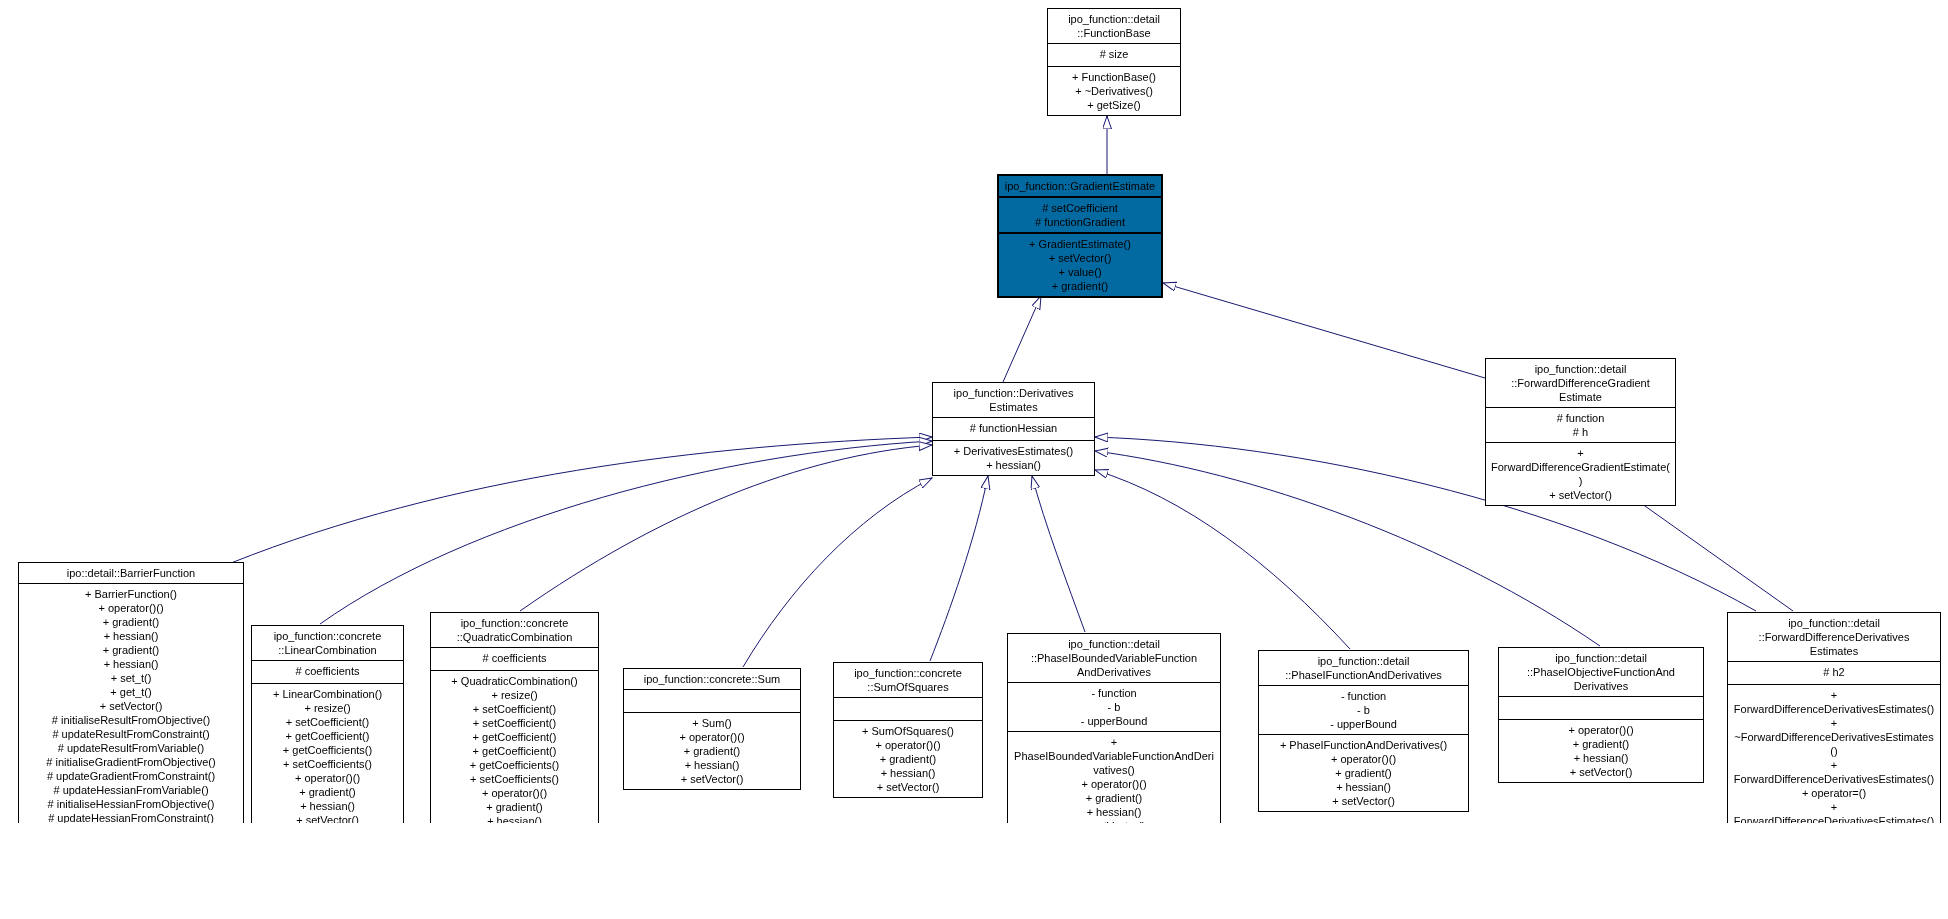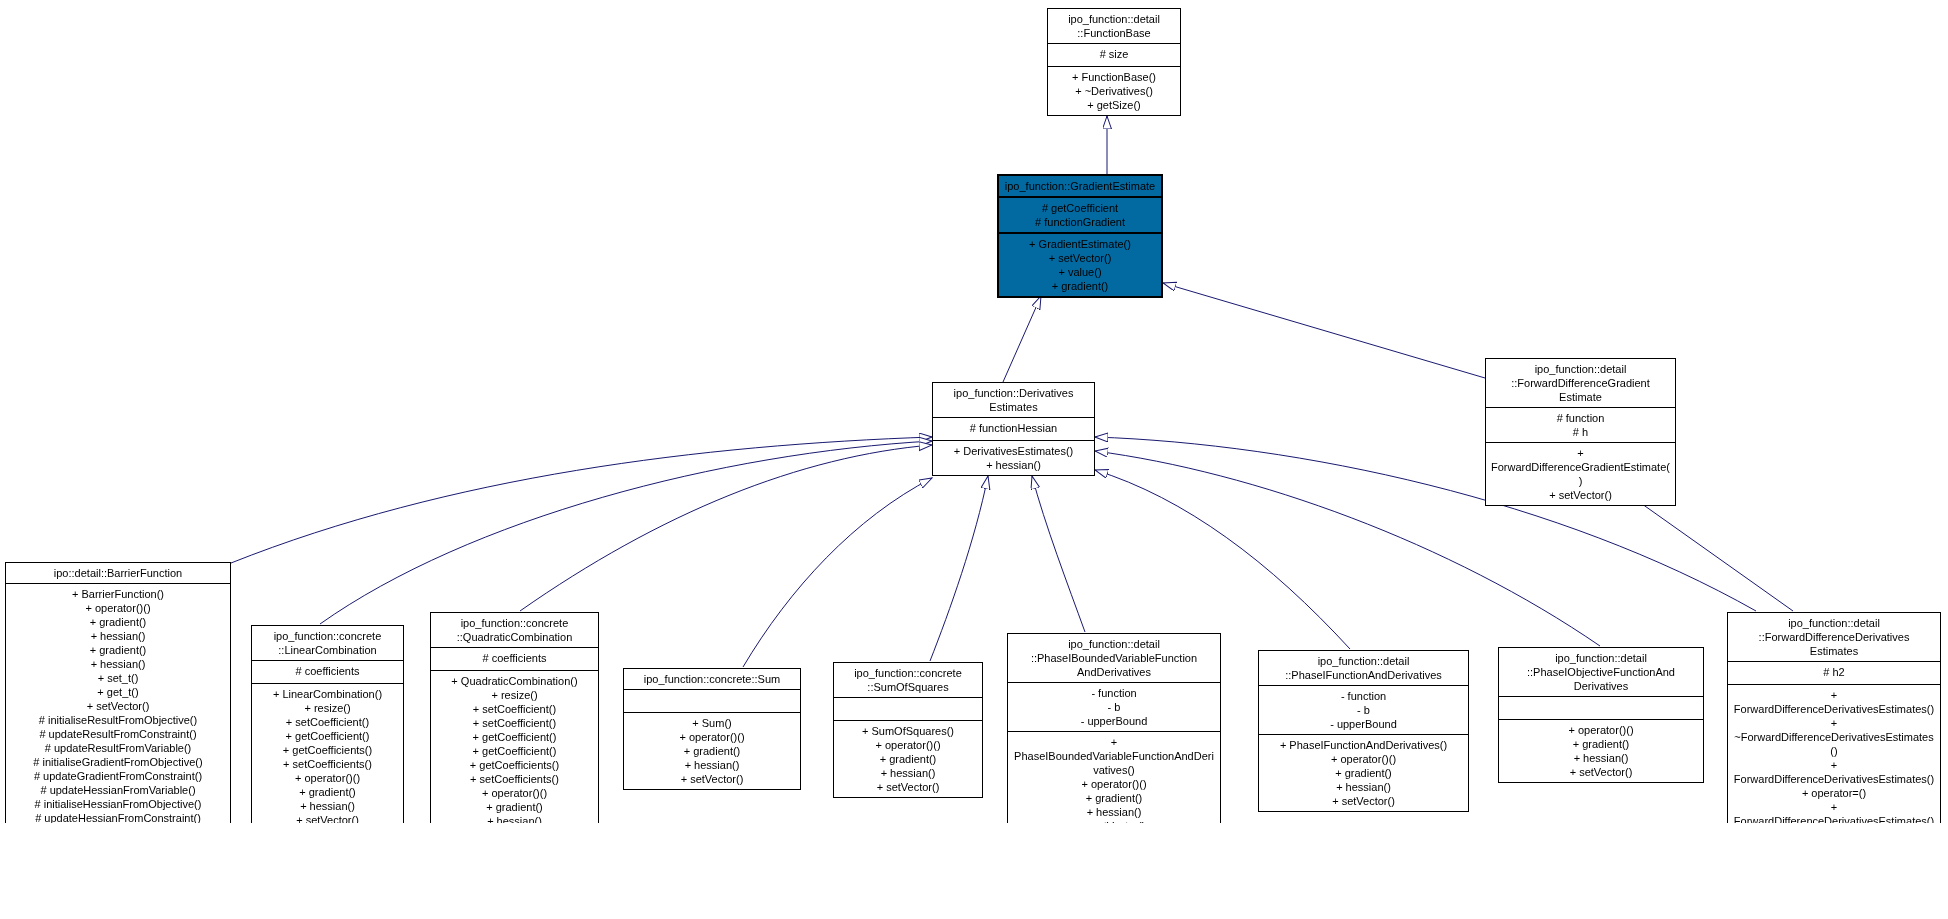--- a/index.html
+++ b/index.html
@@ -76,21 +76,21 @@
       </div>
     <div class="sec methods">
         <div class="row">+ FunctionBase()</div>
         <div class="row">+ ~Derivatives()</div>
         <div class="row">+ getSize()</div>
       </div>
   </div>
     <div class="class-node highlight" style="left: 997px; top: 174px; width: 166px;">
     <div class="sec title">ipo_function::GradientEstimate</div>
     <div class="sec attrs">
-        <div class="row"># getCoefficient</div>
+        <div class="row"># setCoefficient</div>
         <div class="row"># functionGradient</div>
       </div>
     <div class="sec methods">
         <div class="row">+ GradientEstimate()</div>
         <div class="row">+ setVector()</div>
         <div class="row">+ value()</div>
         <div class="row">+ gradient()</div>
       </div>
   </div>
     <div class="class-node" style="left: 932px; top: 382px; width: 163px;">
@@ -110,21 +110,21 @@
 Estimate</div>
     <div class="sec attrs">
         <div class="row"># function</div>
         <div class="row"># h</div>
       </div>
     <div class="sec methods">
         <div class="row">+ ForwardDifferenceGradientEstimate()</div>
         <div class="row">+ setVector()</div>
       </div>
   </div>
-    <div class="class-node" style="left: 5px; top: 562px; width: 226px;">
+    <div class="class-node" style="left: 18px; top: 562px; width: 226px;">
     <div class="sec title">ipo::detail::BarrierFunction</div>
     <div class="sec methods">
         <div class="row">+ BarrierFunction()</div>
         <div class="row">+ operator()()</div>
         <div class="row">+ gradient()</div>
         <div class="row">+ hessian()</div>
         <div class="row">+ gradient()</div>
         <div class="row">+ hessian()</div>
         <div class="row">+ set_t()</div>
         <div class="row">+ get_t()</div>

